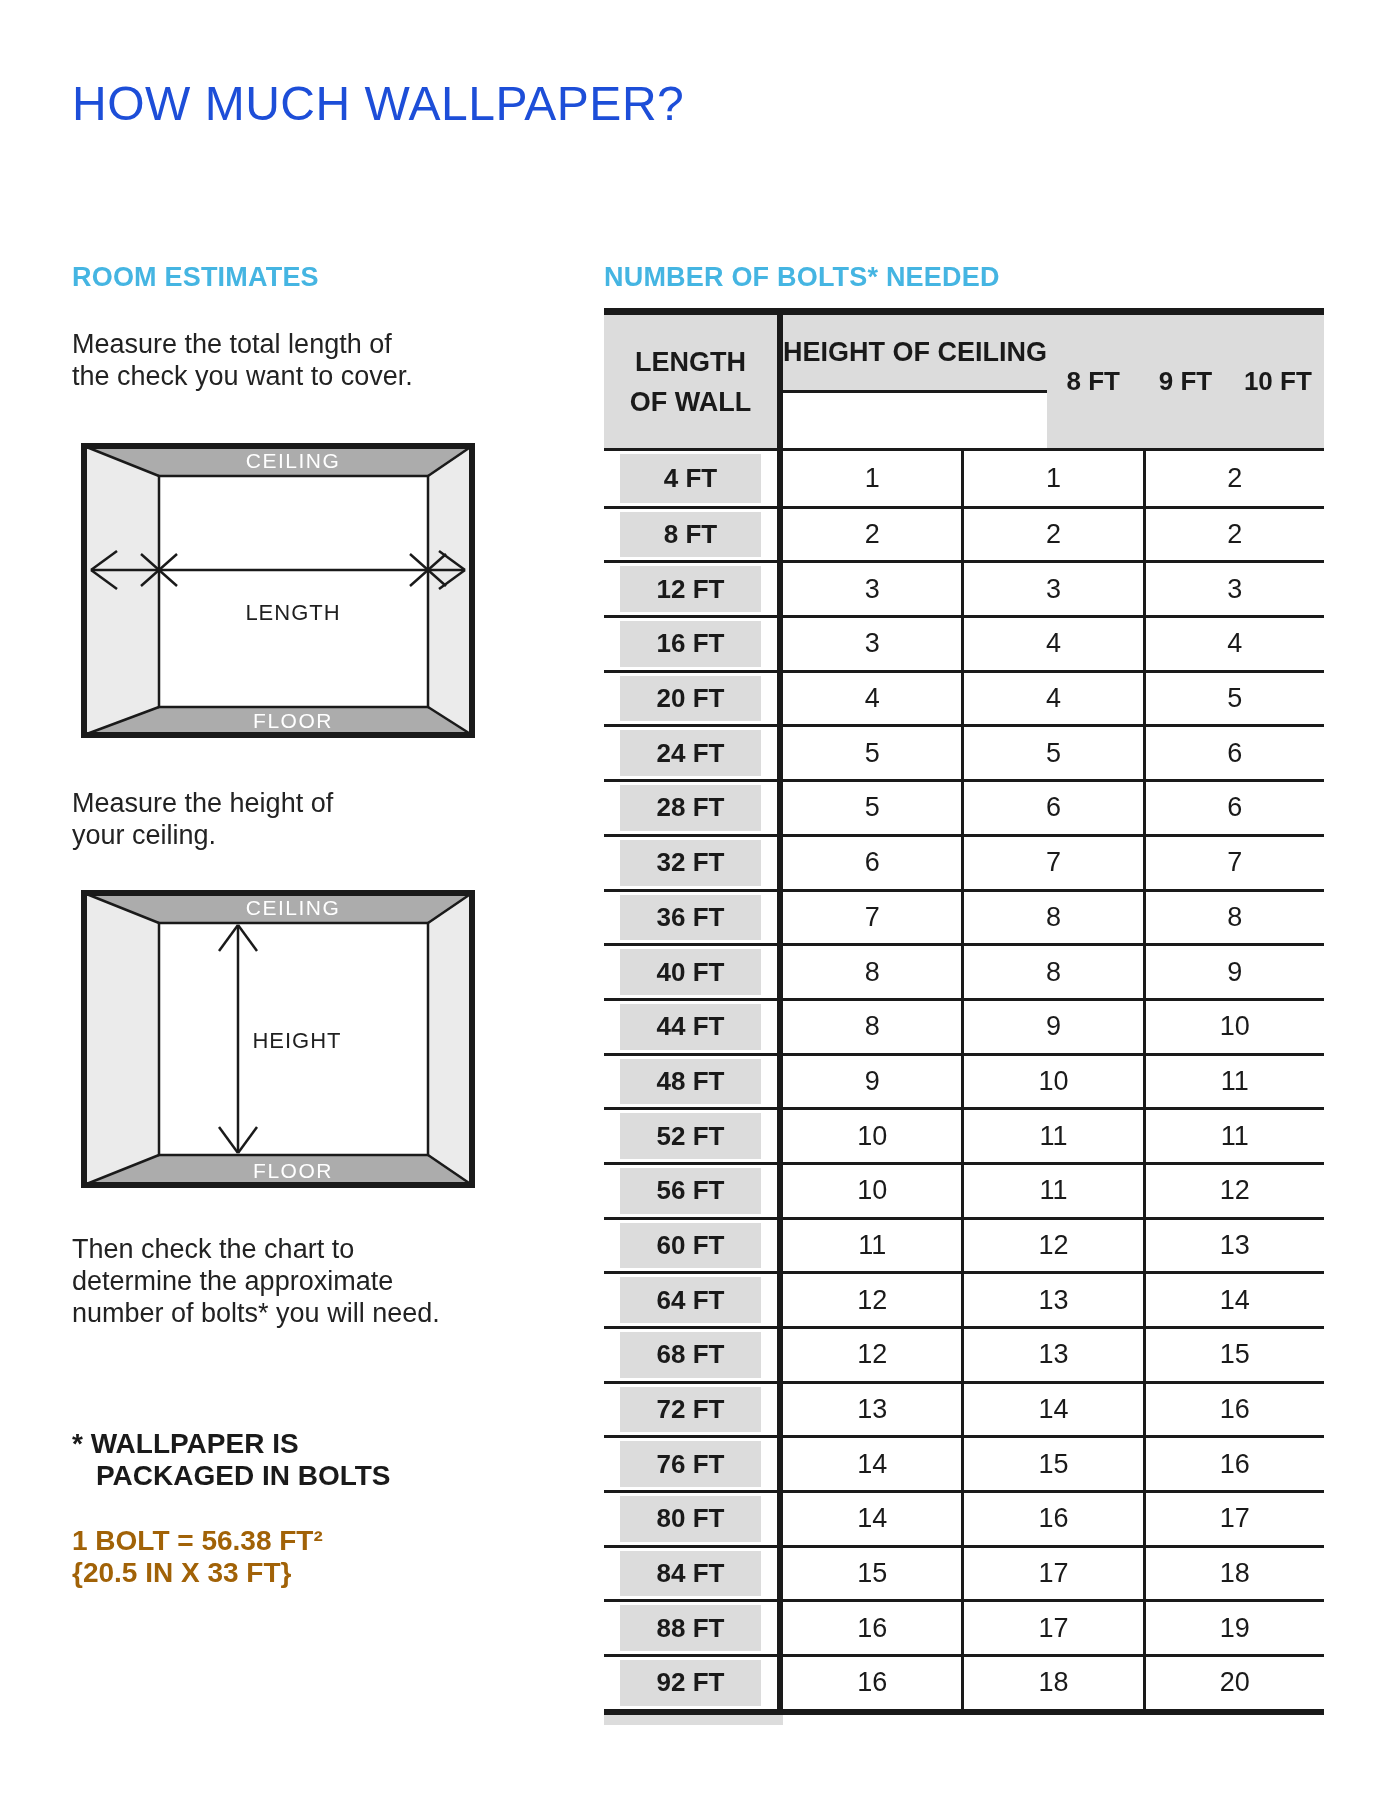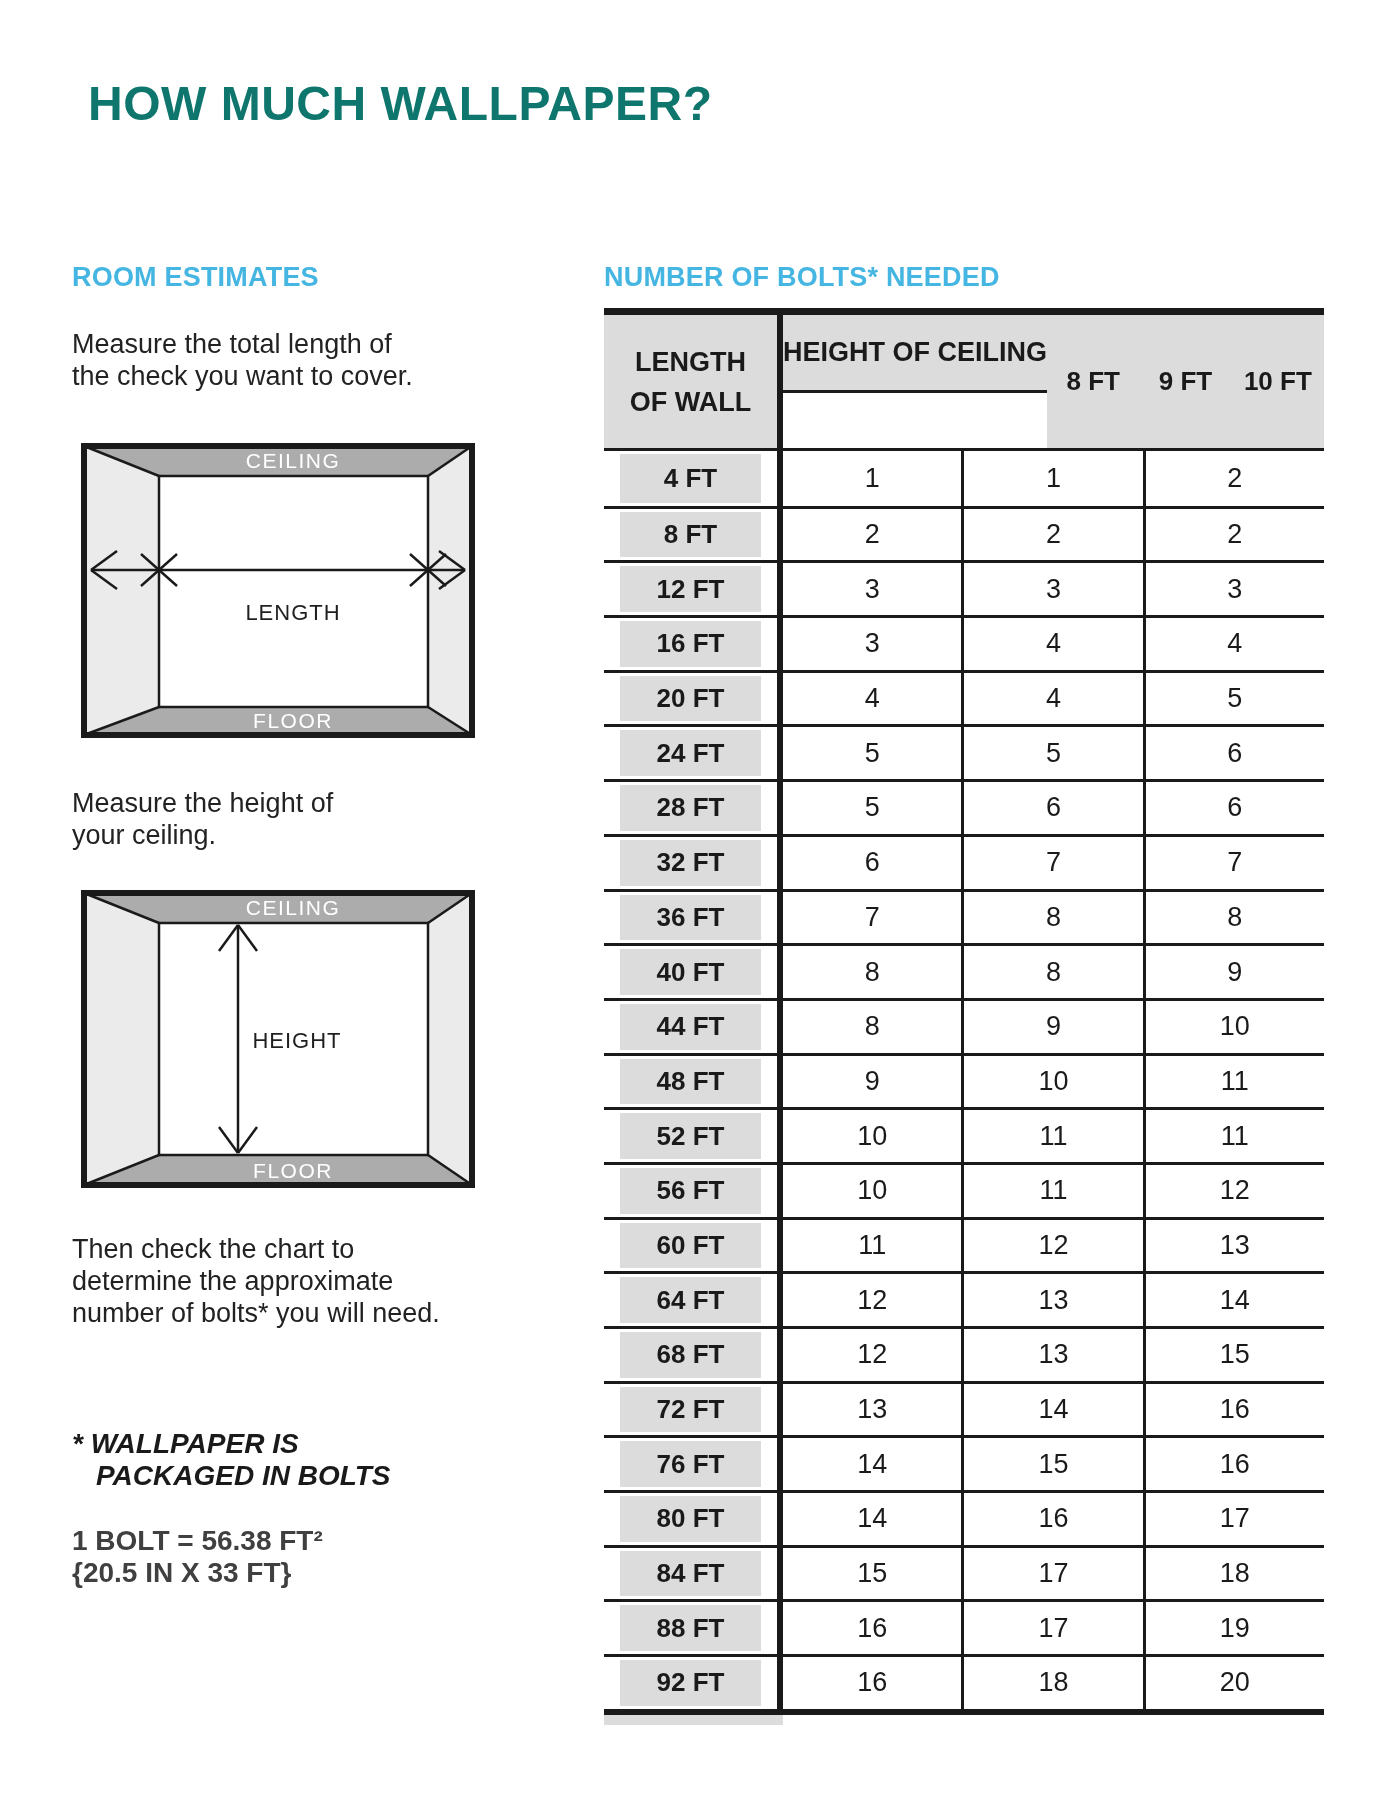--- a/index.html
+++ b/index.html
@@ -1,33 +1,33 @@
 <!DOCTYPE html>
 <html><head>
 <meta charset="utf-8">
 <style>
   * { margin:0; padding:0; box-sizing:border-box; }
   html,body { background:#fff; }
   body { font-family:"Liberation Sans", sans-serif; color:#1f1f1f; }
   .canvas { position:relative; width:1391px; height:1800px; background:#fff; overflow:hidden; }
 
-  .page-title { position:absolute; left:72px; top:76px; font-size:48px; font-weight:bold; color:#0f766e; letter-spacing:0.5px;margin-left:16px; }
+  .page-title { position:absolute; left:72px; top:76px; font-size:48px; font-weight:normal; color:#1d4ed8; letter-spacing:0.5px; }
 
   .section-head { position:absolute; font-size:27px; font-weight:bold; color:#45B5E2; letter-spacing:0.2px; }
   .head-left { left:72px; top:262px; }
   .head-right { left:604px; top:262px; width:720px; text-align:left; }
 
   .para { position:absolute; left:72px; font-size:27px; line-height:32px; color:#222; }
   .para-1 { top:328px; }
   .para-2 { top:787px; }
   .para-3 { top:1233px; }
 
-  .note { position:absolute; left:72px; top:1428px; font-size:28px; line-height:32px; font-weight:bold; color:#1a1a1a;font-style:italic; }
+  .note { position:absolute; left:72px; top:1428px; font-size:28px; line-height:32px; font-weight:bold; color:#1a1a1a; }
   .note .indent { padding-left:24px; }
-  .boltinfo { position:absolute; left:72px; top:1525px; font-size:28px; line-height:32px; font-weight:bold; color:#404040; }
+  .boltinfo { position:absolute; left:72px; top:1525px; font-size:28px; line-height:32px; font-weight:bold; color:#a16207; }
 
   .diagram { position:absolute; left:81px; width:394px; }
   .diagram-1 { top:443px; height:295px; }
   .diagram-2 { top:890px; height:298px; }
   .diagram svg { display:block; width:100%; height:100%; }
 
   
   .bolt-table { position:absolute; left:604px; top:308px; width:720px; }
   .t-topbar { height:7px; background:#1a1a1a; }
   .t-botbar { height:6px; background:#1a1a1a; }

